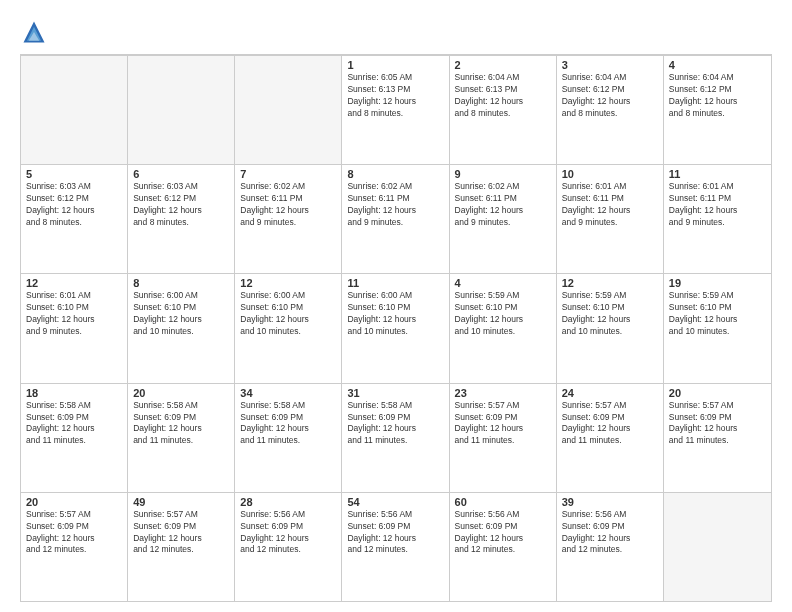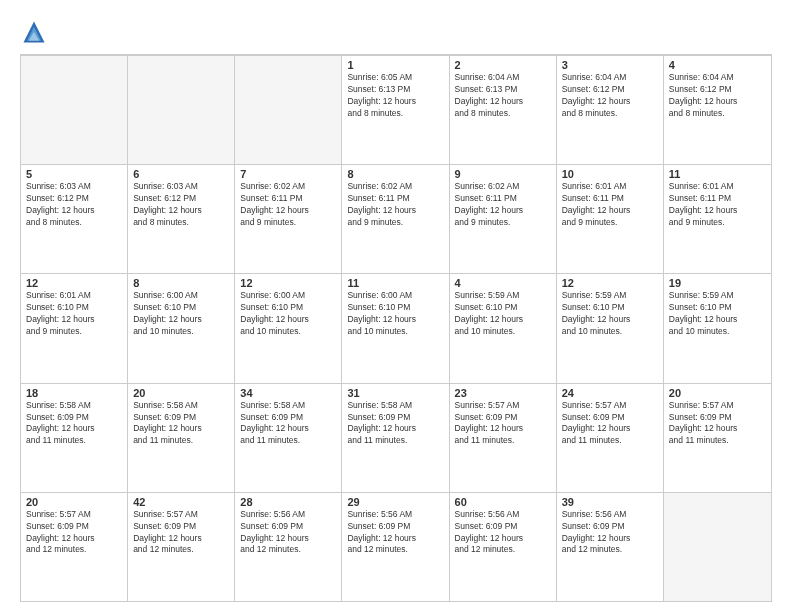--- a/index.html
+++ b/index.html
@@ -314,35 +314,35 @@
         </div>
         <div class="cal-row">
           <div class="cal-cell">
             <div class="day-num">20</div>
             <div class="cell-text" style="white-space: pre-line;">Sunrise: 5:57 AM
 Sunset: 6:09 PM
 Daylight: 12 hours
 and 12 minutes.</div>
           </div>
           <div class="cal-cell">
-            <div class="day-num">42</div>
+            <div class="day-num">49</div>
             <div class="cell-text" style="white-space: pre-line;">Sunrise: 5:57 AM
 Sunset: 6:09 PM
 Daylight: 12 hours
 and 12 minutes.</div>
           </div>
           <div class="cal-cell">
             <div class="day-num">28</div>
             <div class="cell-text" style="white-space: pre-line;">Sunrise: 5:56 AM
 Sunset: 6:09 PM
 Daylight: 12 hours
 and 12 minutes.</div>
           </div>
           <div class="cal-cell">
-            <div class="day-num">29</div>
+            <div class="day-num">54</div>
             <div class="cell-text" style="white-space: pre-line;">Sunrise: 5:56 AM
 Sunset: 6:09 PM
 Daylight: 12 hours
 and 12 minutes.</div>
           </div>
           <div class="cal-cell">
             <div class="day-num">60</div>
             <div class="cell-text" style="white-space: pre-line;">Sunrise: 5:56 AM
 Sunset: 6:09 PM
 Daylight: 12 hours

